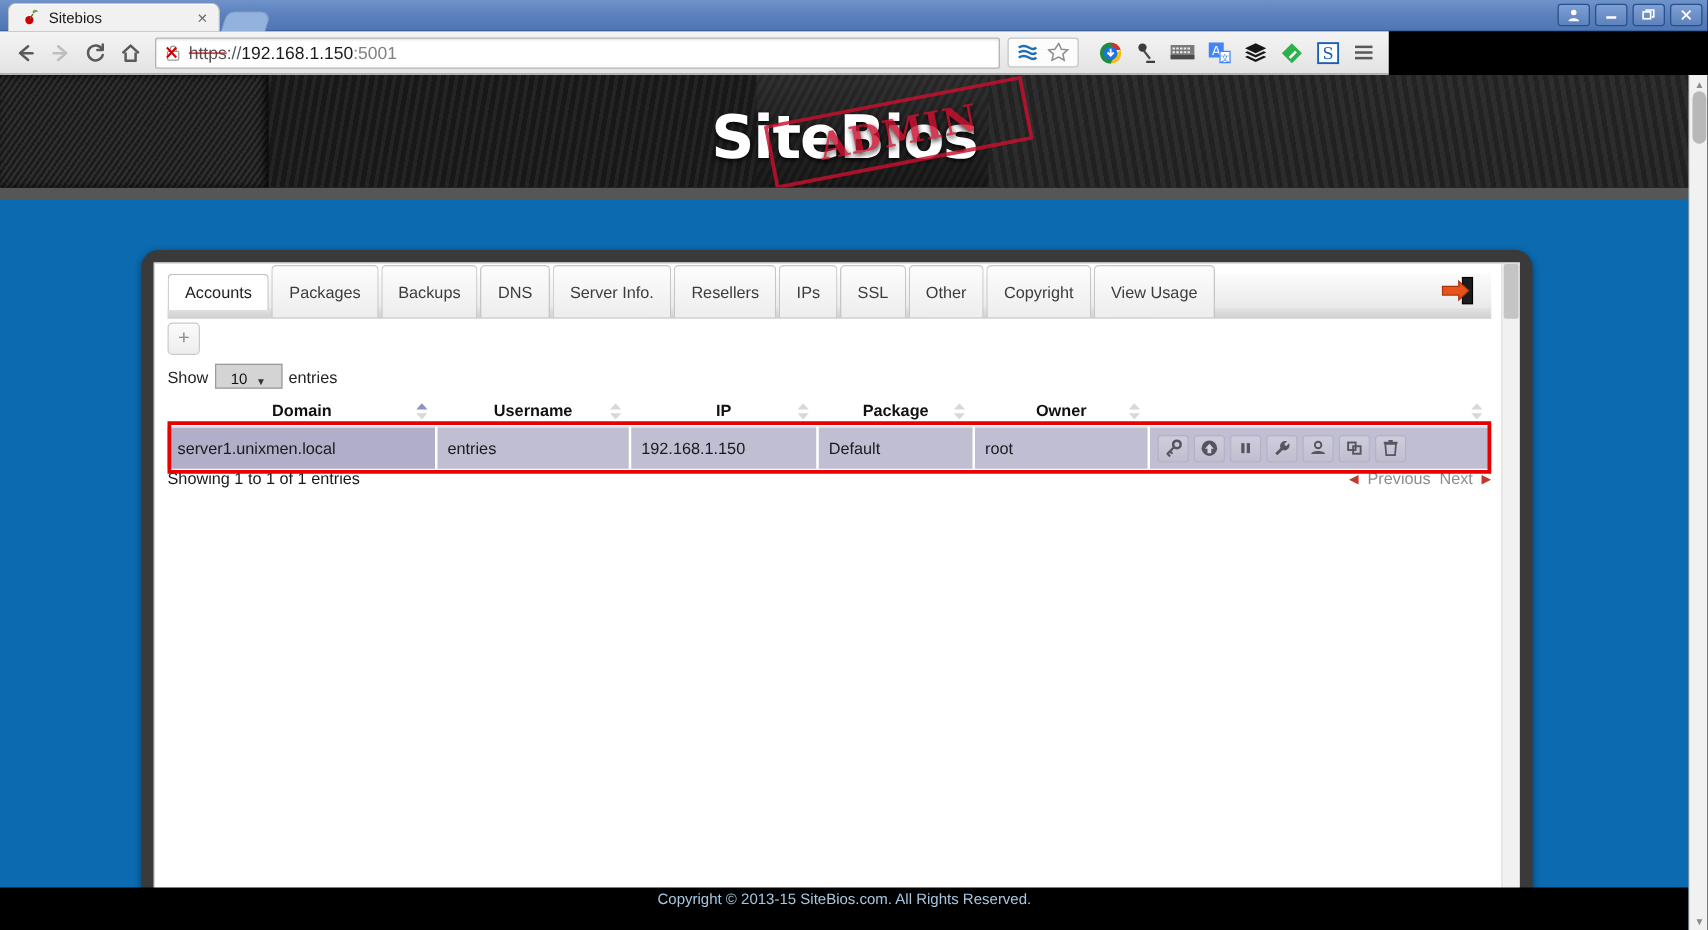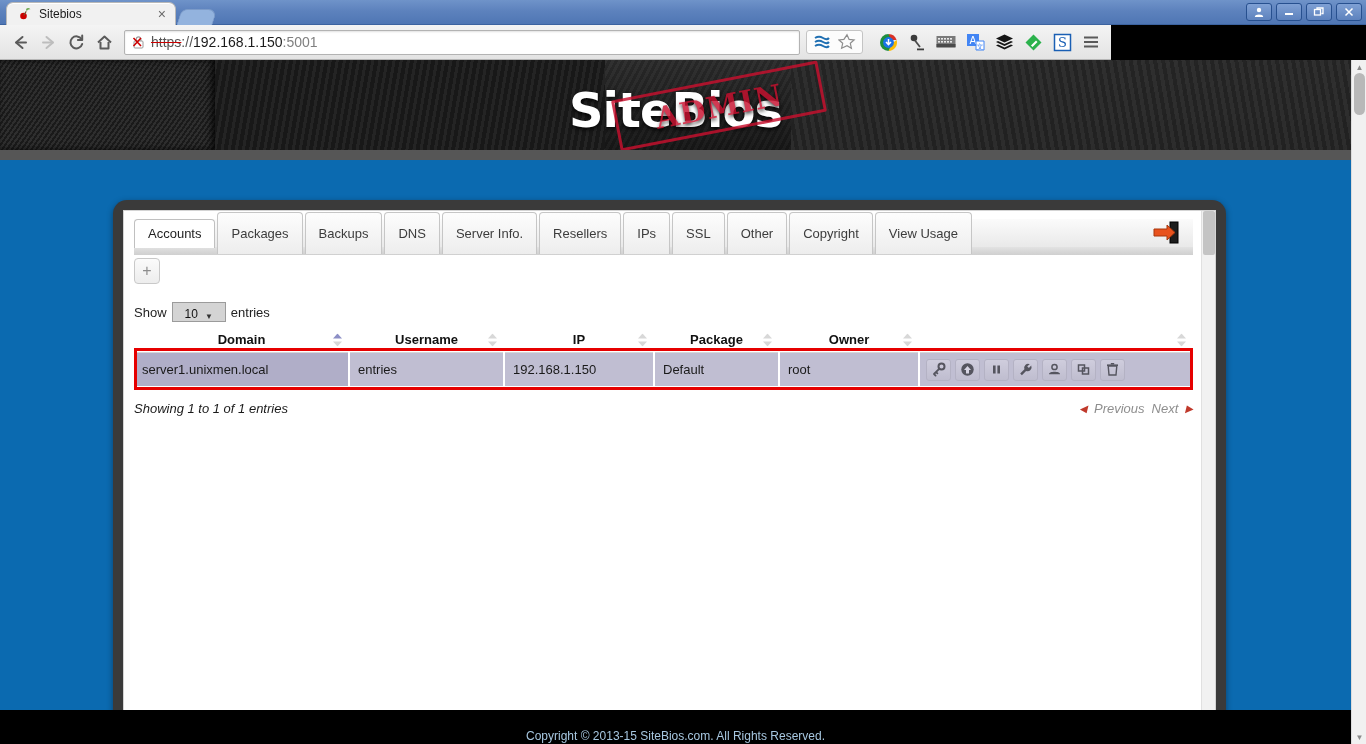--- a/index.html
+++ b/index.html
@@ -184,21 +184,21 @@
 
   
   .addbar { padding-top: 10px; }
   .addbtn {
     width: 26px; height: 26px; border: 1px solid #c9c9c9; border-radius: 4px;
     background: linear-gradient(180deg,#fbfbfb,#ededed);
     color: #8d8d8d; font-size: 16px; line-height: 24px; text-align: center;
   }
   .lengthrow {
     display: flex; align-items: center; justify-content: space-between;
-    margin-top: 18px; font-size: 13px; color: #232323; gap: 16px;
+    margin-top: 7px; font-size: 13px; color: #232323; gap: 16px;
   }
   .lenleft { display: flex; align-items: center; gap: 5px; }
   .sel {
     display: inline-flex; align-items: flex-end; justify-content: space-between;
     min-width: 46px; height: 20px; padding: 0 12px;
     border: 1px solid #9b9b9b; background: #d4d4d4;
     font-size: 12px; color: #111;
   }
   .sel .caret { font-size: 8px; margin-left: 7px; color: #333; }
   .searchrow { display: flex; align-items: center; gap: 6px; font-size: 13px; color: #232323; }
@@ -233,31 +233,31 @@
   }
   .actbtns { display: flex; gap: 4px; justify-content: flex-start; }
   .actbtn {
     width: 25px; height: 22px; border: 1px solid #b4b2c4; border-radius: 3px;
     background: linear-gradient(180deg,#cfcddd,#bfbdcf);
     display: flex; align-items: center; justify-content: center;
     color: #4e4e58;
   }
   .infobar {
     display: flex; align-items: center; justify-content: space-between;
-    margin-top: 15px; font-size: 13px; color: #1a1a1a; font-style: italic;
+    margin-top: 0; font-size: 13px; color: #1a1a1a;
   }
   .pager { display: flex; align-items: center; gap: 7px; color: #8e8e8e; font-size: 13px; }
   .pager .pa { color: #c0392b; font-size: 10px; }
 
   
   .footer {
     position: absolute; left: 0; bottom: 0; width: 1351px; height: 34px;
     background: #000; color: #a7c7e0; font-size: 12px;
     display: flex; align-items: flex-start; justify-content: center;
-    padding-top: 19px; overflow: hidden;
+    padding-top: 2px; overflow: hidden;
   }
 
   
   .browser-sb {
     position: absolute; top: 60px; right: 0; width: 15px; height: 684px;
     background: #f1f1f1; border-left: 1px solid #dcdcdc;
   }
   .browser-sb .thumb { position:absolute; top:13px; left:2px; width:11px; height:42px; background:#b8b8b8; border-radius:6px; }
   .browser-sb .arr { position:absolute; left:0; width:15px; height:14px; display:flex;align-items:center;justify-content:center;color:#8a8a8a;font-size:8px;}
   .browser-sb .arr.up { top:0; } .browser-sb .arr.dn { bottom:0; }

